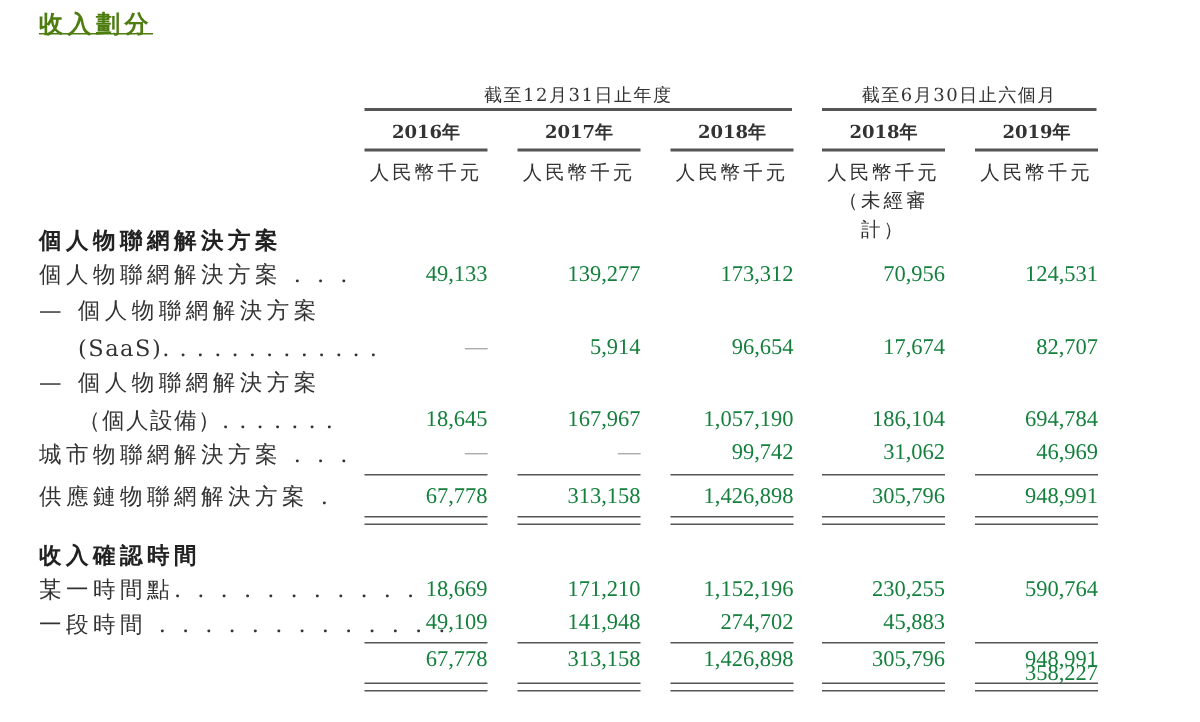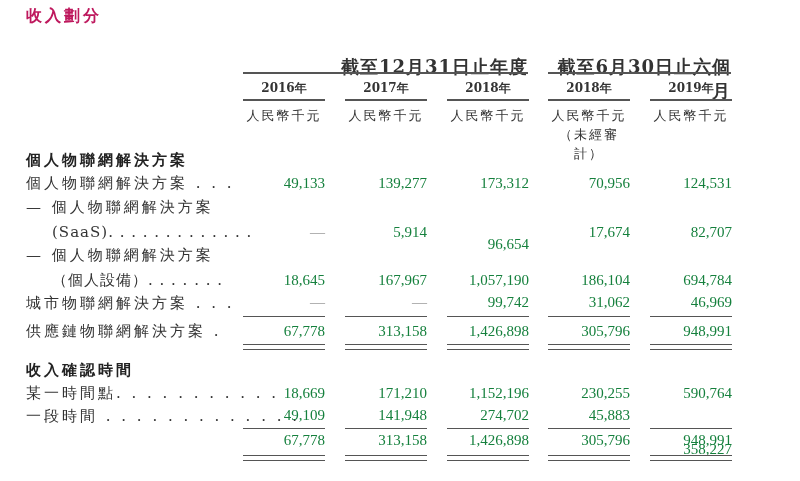--- a/index.html
+++ b/index.html
@@ -1,18 +1,18 @@
 <!DOCTYPE html>
 <html><head>
 <meta charset="utf-8">
 <style>
   html,body{margin:0;padding:0;background:#fff;}
   body{width:800px;height:481px;position:relative;overflow:hidden;font-family:"DejaVu Serif","Liberation Serif",serif;color:#333;}
-  .title{position:absolute;left:26px;top:6px;font-size:16px;font-weight:bold;letter-spacing:3px;color:#be185d;}
-  .grp{position:absolute;font-size:18px;font-weight:bold;text-align:right;color:#333;letter-spacing:1px;}
+  .title{position:absolute;left:26px;top:6px;font-size:16px;font-weight:bold;letter-spacing:3px;color:#4d7c0f;text-decoration:underline;}
+  .grp{position:absolute;font-size:12px;font-weight:normal;text-align:center;color:#333;letter-spacing:1px;}
   .rule{position:absolute;height:2px;background:#555;}
   .yr{position:absolute;font-size:12px;font-weight:bold;text-align:center;color:#333;}
   .unit{position:absolute;font-size:13px;text-align:center;color:#333;letter-spacing:2px;line-height:19px;}
   .lbl{position:absolute;left:26px;font-size:15px;letter-spacing:3px;color:#333;white-space:nowrap;}
   .sec{font-weight:bold;color:#222;}
   .num{position:absolute;font-size:15px;text-align:right;color:#15803d;width:80px;font-family:"Liberation Serif","DejaVu Serif",serif;}
   .dash{color:#999;}
   .line1{position:absolute;height:1px;background:#555;}
   .line2{position:absolute;height:4px;border-top:1px solid #555;border-bottom:1px solid #555;}
 </style>
@@ -50,21 +50,21 @@
 <div class="num" style="left:245px;top:175px;">49,133</div>
 <div class="num" style="left:347px;top:175px;">139,277</div>
 <div class="num" style="left:449px;top:175px;">173,312</div>
 <div class="num" style="left:550px;top:175px;text-align:right;">70,956</div>
 <div class="num" style="left:652px;top:175px;">124,531</div>
 
 <div class="lbl" style="top:198px;">— 個人物聯網解決方案</div>
 <div class="lbl" style="top:223px;left:52px;letter-spacing:1px;">(SaaS). . . . . . . . . . . . .</div>
 <div class="num dash" style="left:245px;top:224px;">—</div>
 <div class="num" style="left:347px;top:224px;">5,914</div>
-<div class="num" style="left:449px;top:236px;text-align:right;">96,654</div>
+<div class="num" style="left:449px;top:224px;text-align:right;">96,654</div>
 <div class="num" style="left:550px;top:224px;">17,674</div>
 <div class="num" style="left:652px;top:224px;">82,707</div>
 
 <div class="lbl" style="top:246px;">— 個人物聯網解決方案</div>
 <div class="lbl" style="top:271px;left:52px;letter-spacing:1px;">（個人設備）. . . . . . .</div>
 <div class="num" style="left:245px;top:272px;">18,645</div>
 <div class="num" style="left:347px;top:272px;">167,967</div>
 <div class="num" style="left:449px;top:272px;">1,057,190</div>
 <div class="num" style="left:550px;top:272px;">186,104</div>
 <div class="num" style="left:652px;top:272px;">694,784</div>

